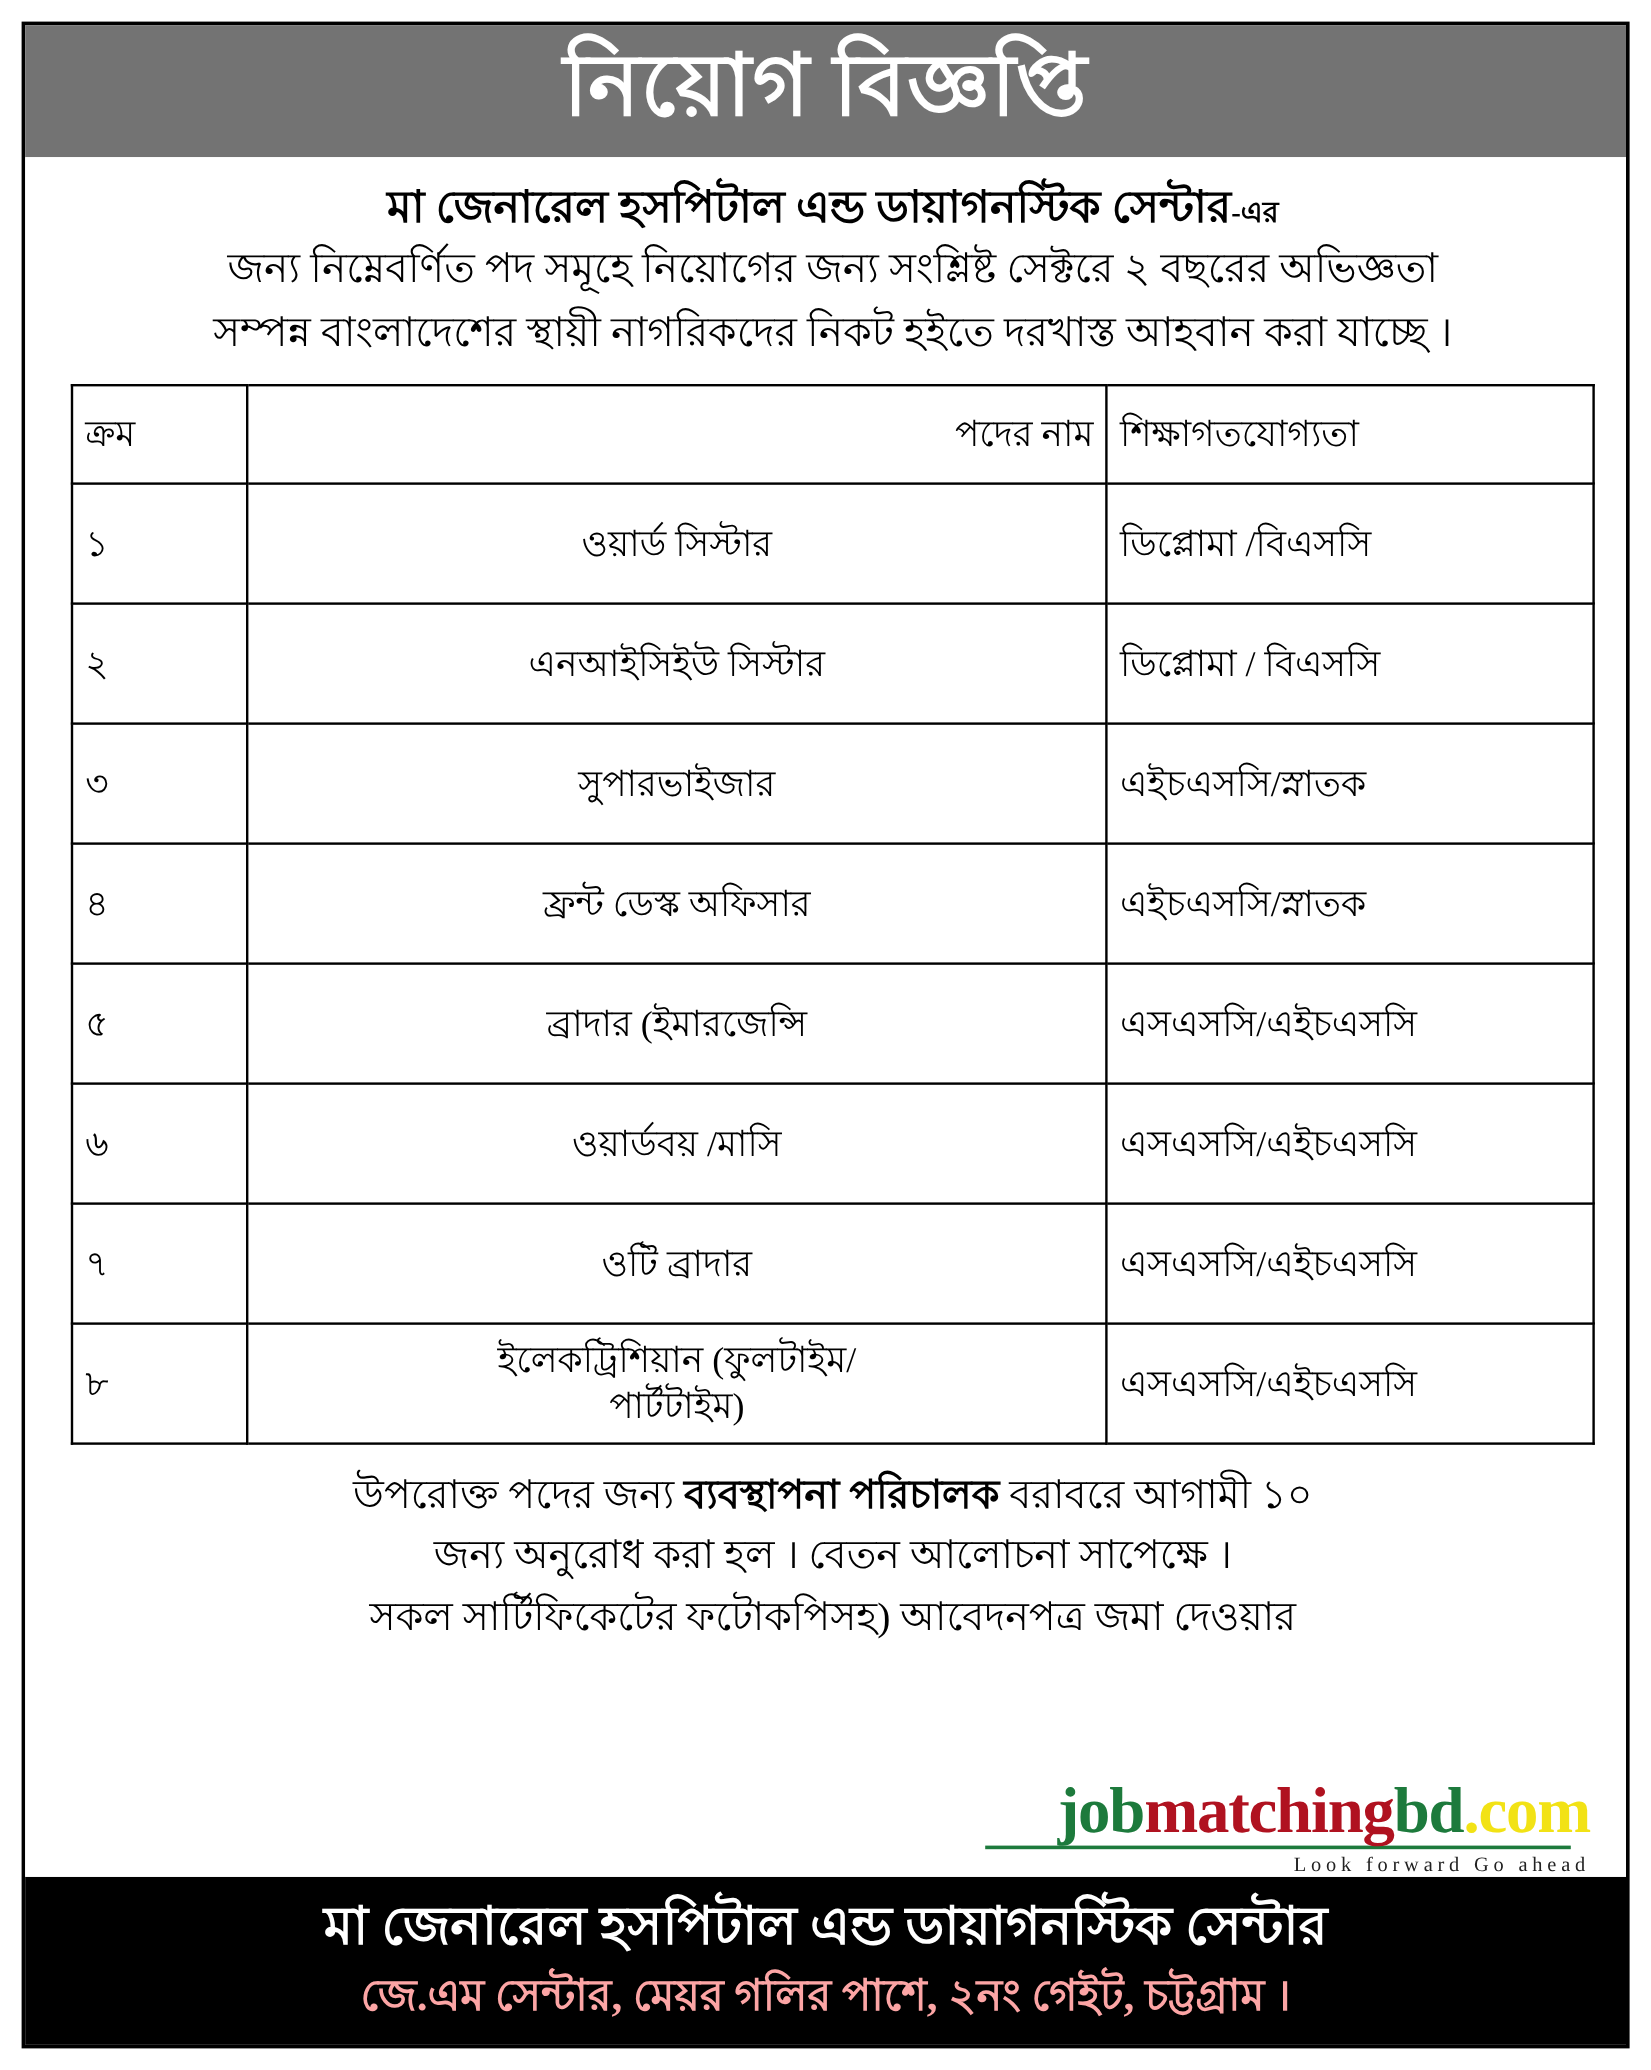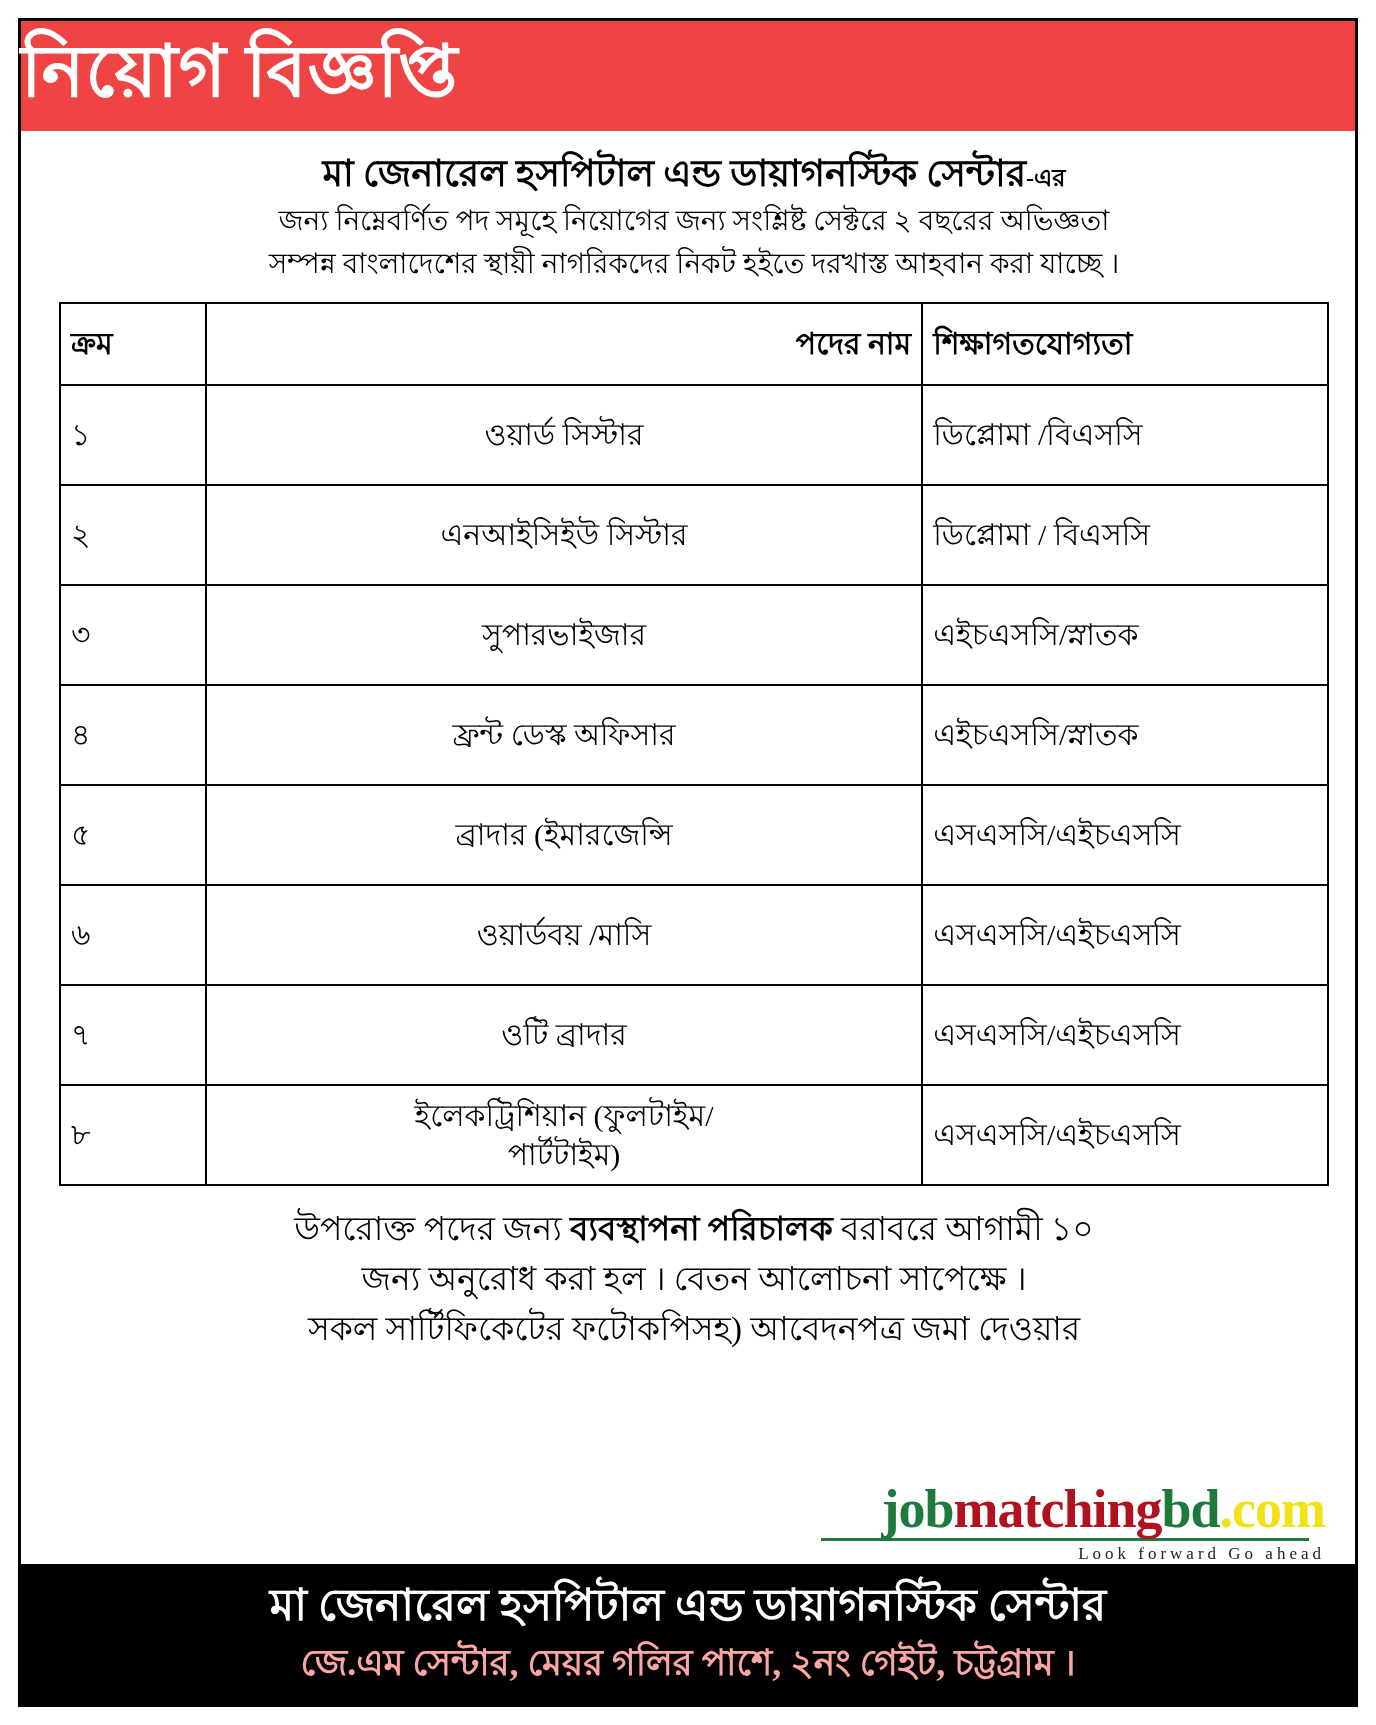--- a/index.html
+++ b/index.html
@@ -27,22 +27,23 @@
     right: 18px;
     bottom: 18px;
     border: 3px solid #000000;
     background: #ffffff;
     box-sizing: border-box;
     display: flex;
     flex-direction: column;
   }
   
   .header-band {
-    background: #ef4444;
+    background: #737373;
     color: #ffffff;
+    text-align: center;
     padding: 14px 0 20px 0;
     flex: 0 0 auto;
   }
   .header-title {
     font-family: "Liberation Serif", "DejaVu Serif", serif;
     font-size: 72px;
     font-weight: bold;
     line-height: 1.05;
     letter-spacing: 1px;
     color: #ffffff;
@@ -68,21 +69,21 @@
     margin: 8px 0 2px 0;
     white-space: nowrap;
   }
   .org-line .suffix {
     font-size: 24px;
     font-weight: bold;
   }
   .intro {
     text-align: center;
     font-family: "Liberation Serif", "DejaVu Serif", serif;
-    font-size: 28px;
+    font-size: 34px;
     color: #000000;
     line-height: 1.55;
     margin: 0 4px 6px 4px;
   }
   .intro-line { display: block; white-space: nowrap; }
 
   
   table.jobs {
     width: 100%;
     border-collapse: collapse;
@@ -93,21 +94,21 @@
   table.jobs th, table.jobs td {
     border: 2px solid #000000;
     color: #000000;
     vertical-align: middle;
     padding: 10px 10px;
     font-size: 30px;
     font-weight: normal;
     line-height: 1.3;
   }
   table.jobs th {
-    font-weight: bold;
+    font-weight: normal;
     height: 60px;
   }
   col.c-sl { width: 11.5%; }
   col.c-post { width: 56.5%; }
   col.c-edu { width: 32%; }
 
   th.h-sl, td.sl { text-align: left; padding-left: 16px; }
   th.h-post, td.post { text-align: right; padding-left: 46px; }
   th.h-edu, td.edu { text-align: left; padding-left: 24px; }
   th.h-post { padding-left: 36px; }

